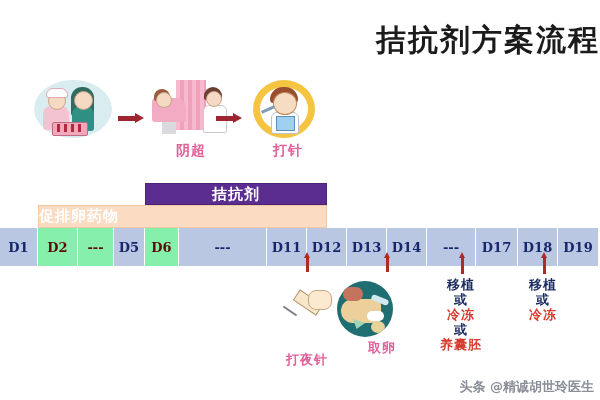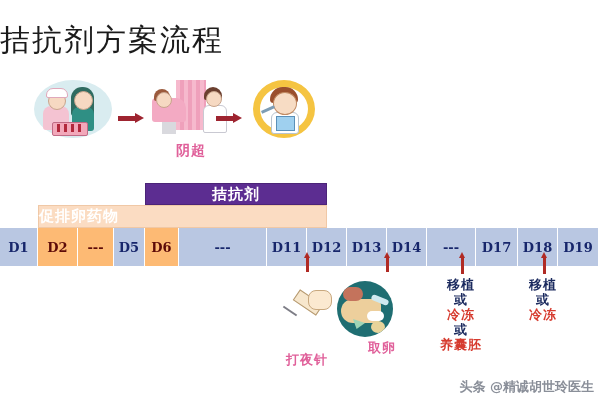--- a/index.html
+++ b/index.html
@@ -19,24 +19,24 @@
     width: 600px;
     height: 400px;
   }
 
   
   .title {
     position: absolute;
     left: 0;
     top: 20px;
     width: 600px;
-    text-align: left;
+    text-align: right;
     font-family: "DejaVu Serif", "Liberation Serif", serif;
     font-size: 30px;
-    font-weight: normal;
+    font-weight: bold;
     color: #1b1b1b;
     letter-spacing: 2px;
   }
 
   
   .illus-row {
     position: absolute;
     left: 0;
     top: 78px;
     width: 600px;
@@ -256,21 +256,21 @@
     align-items: center;
     justify-content: center;
     font-family: "DejaVu Serif", "Liberation Serif", serif;
     font-size: 13px;
     font-weight: bold;
     color: #17266b;
     border-right: 1px solid #ffffff;
     height: 38px;
   }
   .day.blue { background: #b9c7e2; }
-  .day.red  { background: #fdba74; color: #5d0a08; }
+  .day.red  { background: #86efac; color: #5d0a08; }
   .day.last { border-right: none; }
 
   
   .up-arrow {
     position: absolute;
     width: 7px;
   }
   .up-arrow .a-shaft {
     position: absolute; left: 2px; top: 5px;
     width: 3px;
@@ -426,20 +426,21 @@
 
     <div class="illus-block" id="proc-2" style="left: 245px; top: 0px; width: 86px;">
       <div class="illus-art">
         <div class="inj-ring"></div>
         <div class="inj-body"></div>
         <div class="inj-chart"></div>
         <div class="inj-hair"></div>
         <div class="inj-head"></div>
         <div class="inj-pen"></div>
       </div>
+      <div class="illus-caption">打针</div>
     </div>
 
     <div class="arrow-red" id="farrow-0" style="left: 118px;">
       <div class="shaft"></div>
         <div class="head"></div>
     </div>
     <div class="arrow-red" id="farrow-1" style="left: 216px;">
       <div class="shaft"></div>
         <div class="head"></div>
     </div>

